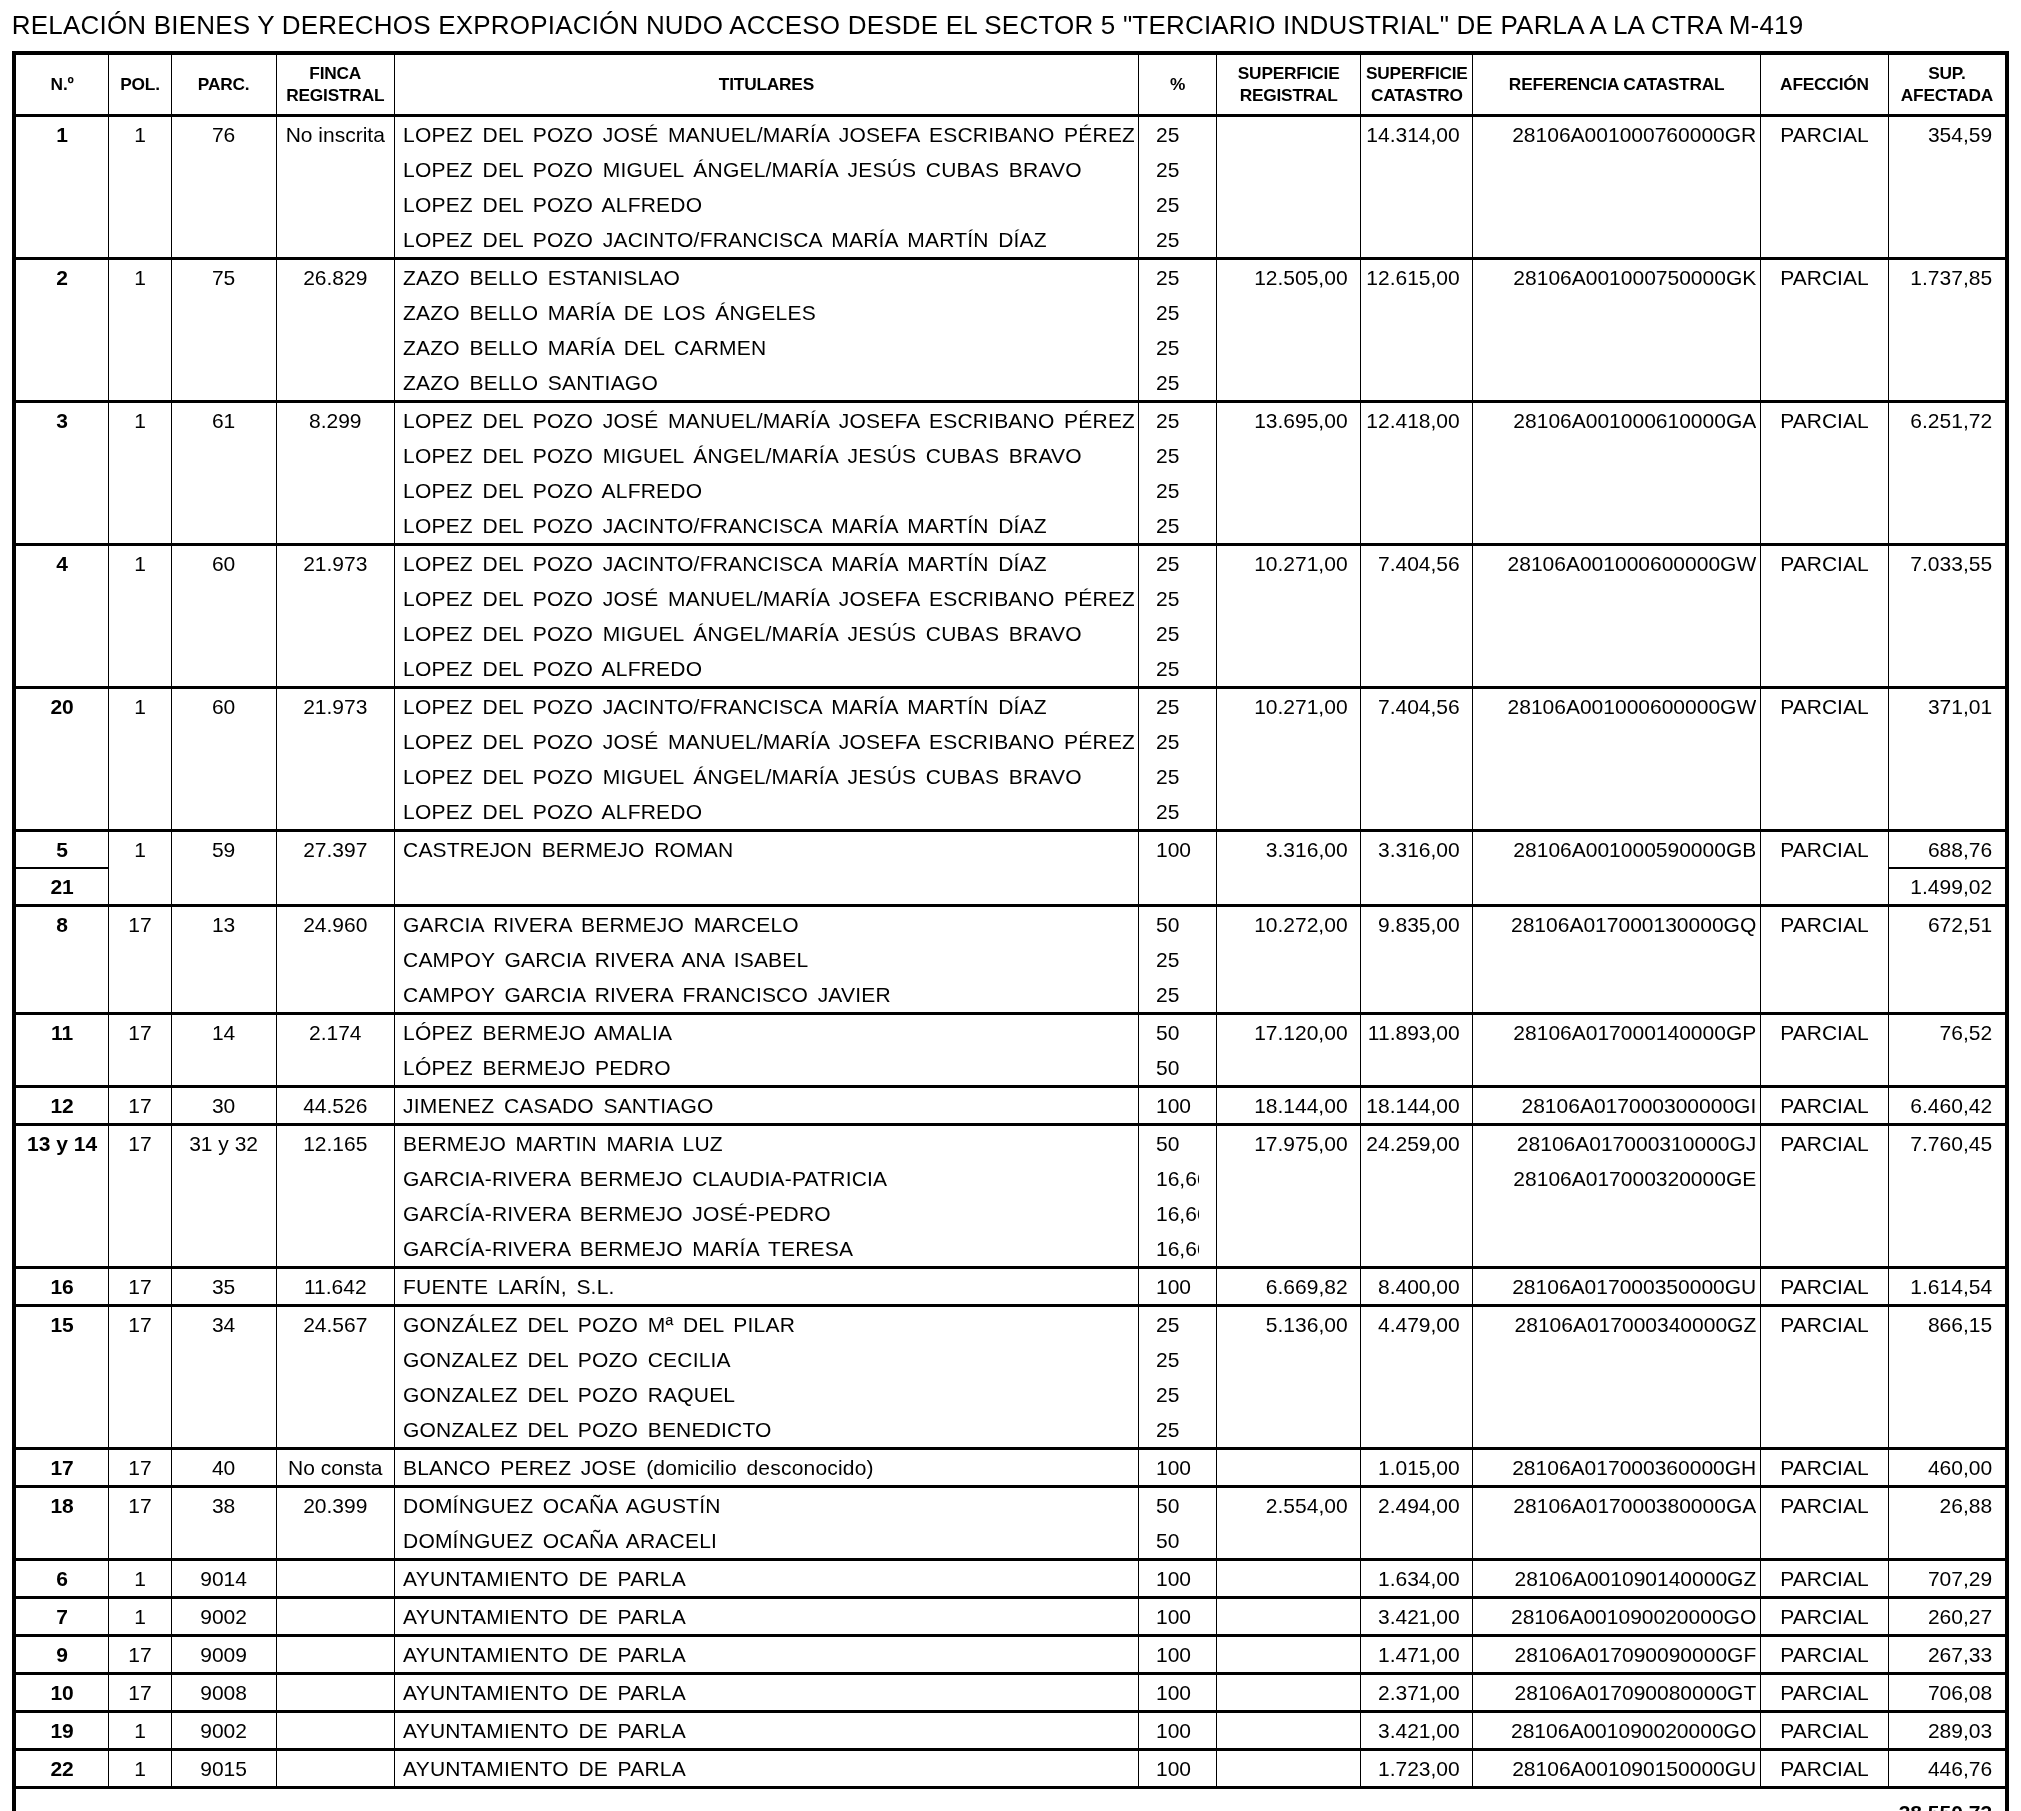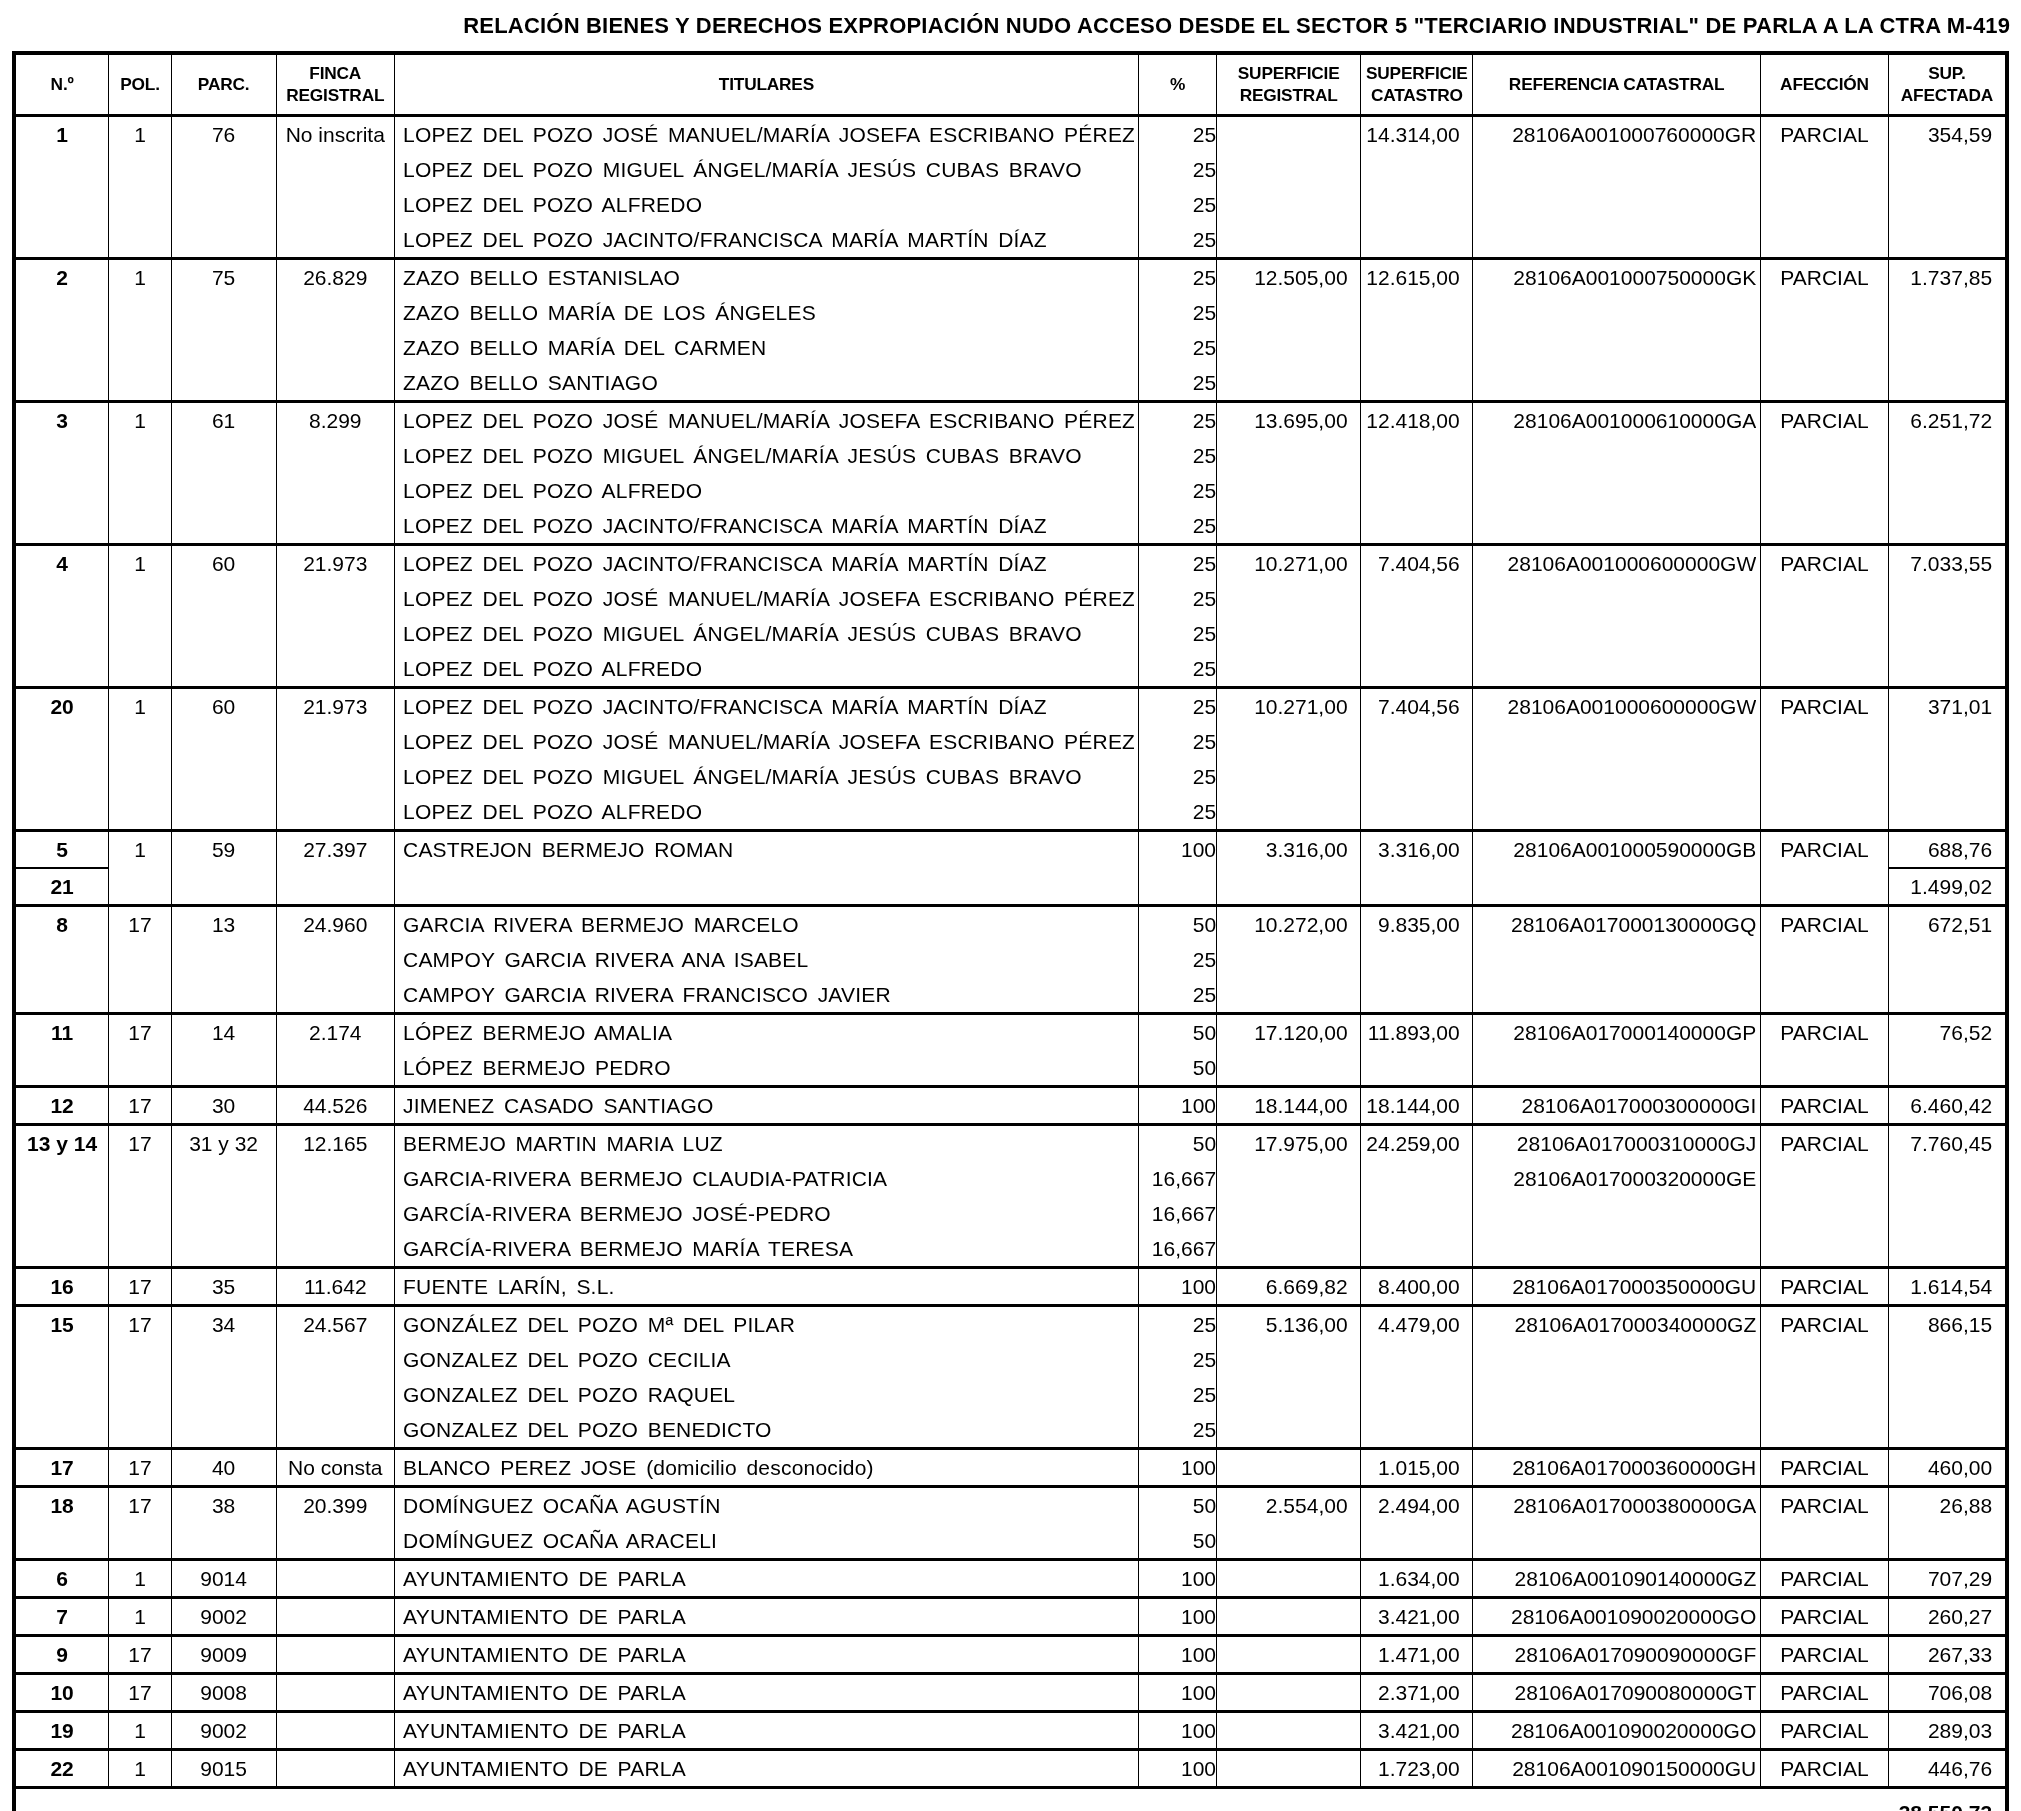--- a/index.html
+++ b/index.html
@@ -1,38 +1,38 @@
 <!DOCTYPE html>
 <html style="font-size:14.5px"><head>
 <meta charset="utf-8">
 <style>
   html,body{margin:0;padding:0;background:#fff;color:#000;
     font-family:"Liberation Sans","DejaVu Sans",sans-serif;}
   .page{width:2022px;box-sizing:border-box;padding:7.3px 11.8px 9px 11.8px;background:#fff;}
-  .doc-title{text-align:right;font-weight:bold;font-size:22px;line-height:25.5px;
+  .doc-title{text-align:left;font-weight:normal;font-size:26px;line-height:25.5px;
     letter-spacing:0.2px;margin:5.5px 0 12.7px 0;}
   table.expro{border-collapse:collapse;table-layout:fixed;width:1997px;
     border:4.5px solid #000;}
   col.c1{width:95px}col.c2{width:62px}col.c3{width:105px}col.c4{width:118px}
   col.c5{width:743px}col.c6{width:78px}col.c7{width:144px}col.c8{width:112px}
   col.c9{width:287px}col.c10{width:128px}col.c11{width:118px}
   th{font-size:17.3px;line-height:22px;font-weight:bold;text-align:center;
     vertical-align:middle;padding:7.3px 0.9px;border:1.8px solid #000;
     border-bottom:3.6px solid #000;letter-spacing:-0.2px;}
   td{border-left:1.8px solid #000;border-right:1.8px solid #000;border-bottom:0;
     vertical-align:top;font-size:21px;line-height:35px;padding:0 3.6px;
     overflow:hidden;}
   tr.rowstart>td{border-top:3.6px solid #000;}
   tr.subrow>td{border-top:2.7px solid #000;}
   .ln{line-height:35px;white-space:nowrap;overflow:hidden;}
   .c-n{text-align:center;font-weight:bold;}
   .c-pol,.c-parc,.c-finca{text-align:center;}
   .c-tit{text-align:left;padding-left:8.2px;}
   .c-tit .ln{word-spacing:3.6px;letter-spacing:0.2px;}
-  .c-pct{text-align:right;padding:0 0;}
+  .c-pct{text-align:left;padding:0 17px;}
   .c-reg,.c-cat,.c-sup{text-align:right;padding-right:12.7px;}
   .c-ref{text-align:right;}
   .c-afec{text-align:center;margin-top:40px;}
   tr.total-row>td{border-top:3.6px solid #000;font-weight:bold;text-align:right;
     padding:3.6px 12.7px 3.6px 3.6px;height:40px;vertical-align:middle;font-size:21px;}
 </style>
 </head>
 <body>
 
 <div class="page">

